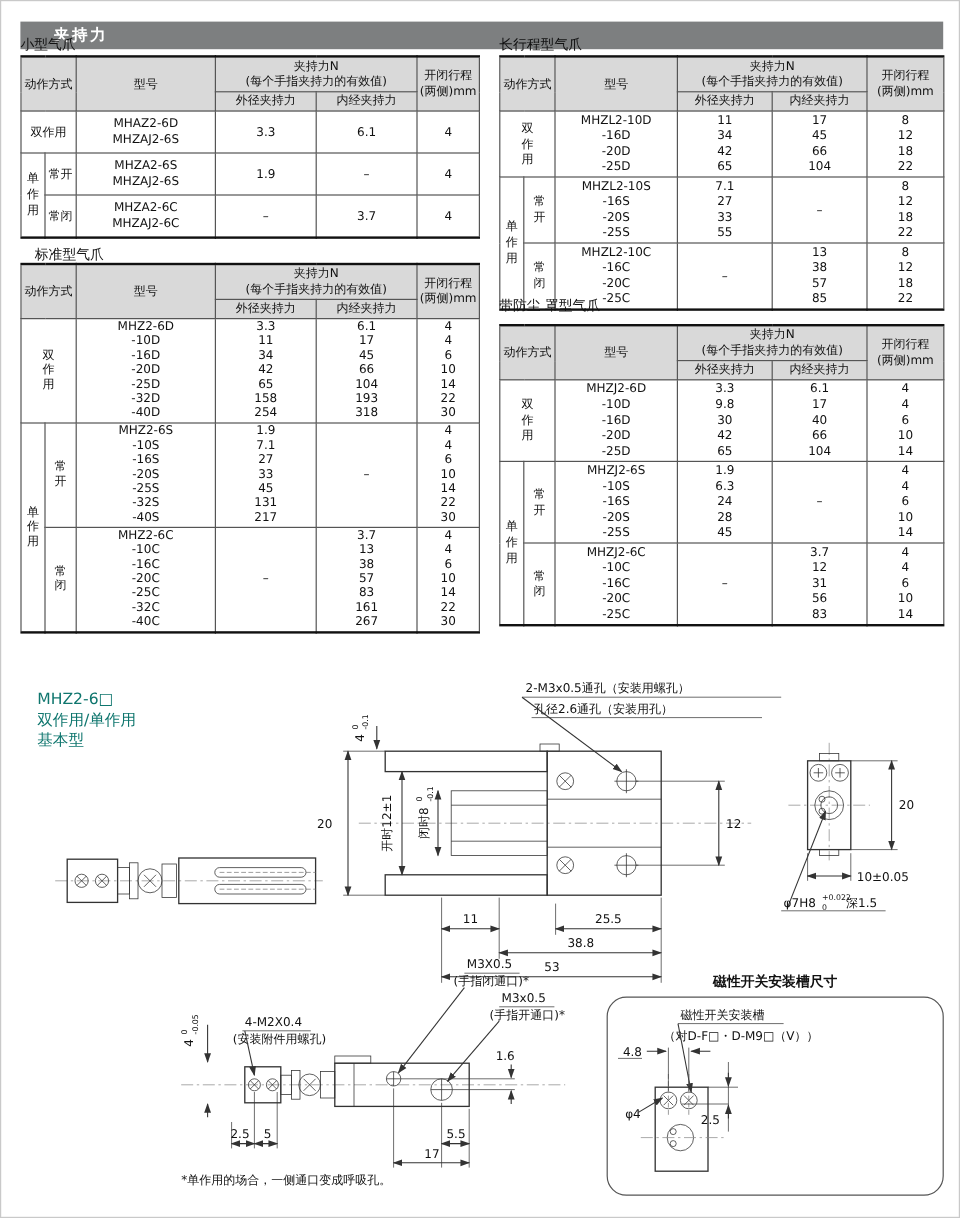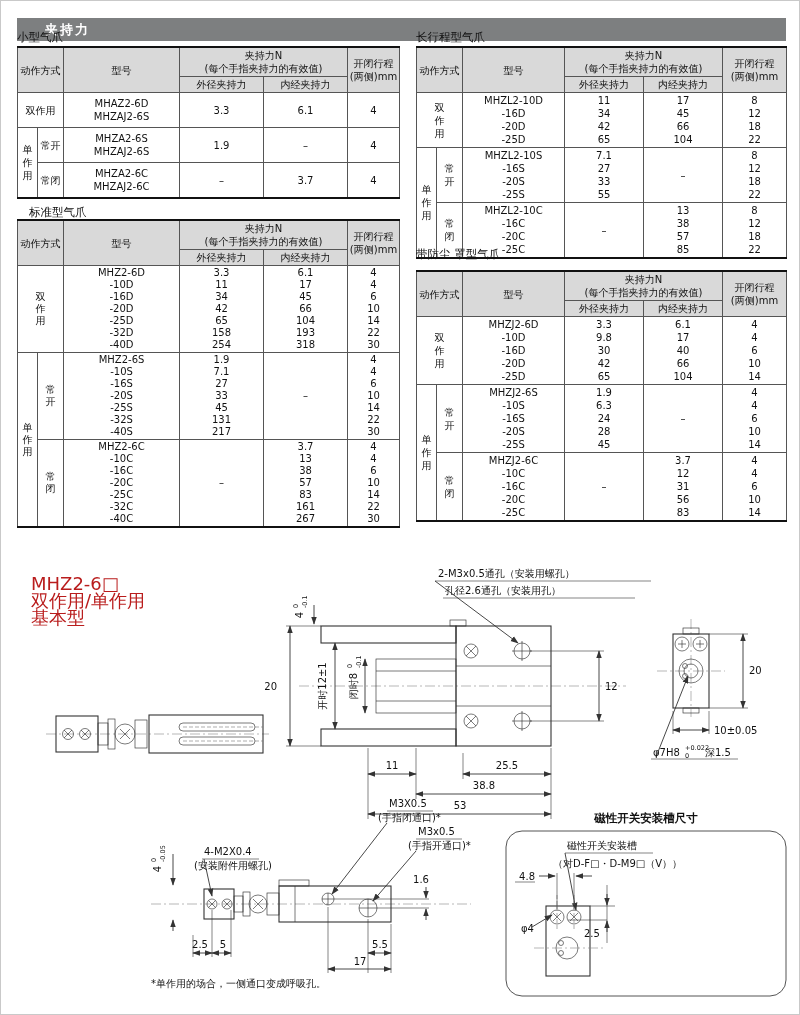--- a/index.html
+++ b/index.html
@@ -14,21 +14,21 @@
           white-space:pre-line;padding:1px;color:#111;font-weight:normal;}
   .ftable thead th{background:var(--table_header_bg,#d9d9d9);}
   .ftable thead{border-bottom:1.5px solid #111;}
   .ftable tr.group-sep{border-top:1.5px solid #111;}
   .left col.c-a1{width:20px}.left col.c-a2{width:26px}.left col.c-model{width:116px}
   .left col.c-val{width:84px}.left col.c-val2{width:84px}.left col.c-stroke{width:52px}
   .right col.c-a1{width:20px}.right col.c-a2{width:26px}.right col.c-model{width:102px}
   .right col.c-val{width:79px}.right col.c-val2{width:79px}.right col.c-stroke{width:64px}
   #tbl-std td{line-height:12px}
   #tbl-small td{padding:4px 1px}
-  .model-label{position:absolute;left:30px;top:574px;font-size:18px;line-height:17px;color:#b91c1c;}
+  .model-label{position:absolute;left:30px;top:574px;font-size:13px;line-height:17px;color:#0f766e;}
   .drawsvg{position:absolute;left:0;top:562px;}
   .o{fill:none;stroke:#333;stroke-width:1.1}
   .t{fill:none;stroke:#333;stroke-width:0.65}
   .ext{stroke:#333;stroke-width:0.6}
   .dim{stroke:#333;stroke-width:0.9;marker-start:url(#arr);marker-end:url(#arr)}
   .dimo{stroke:#333;stroke-width:0.9;marker-end:url(#arr);fill:none}
   .cl{stroke:#888;stroke-width:0.6;stroke-dasharray:10 3 2 3}
   .dsh{stroke:#777;stroke-width:0.6;stroke-dasharray:4 2}
   text.dt{font-size:10px;fill:#111}
   text.an{font-size:10px;fill:#111}

